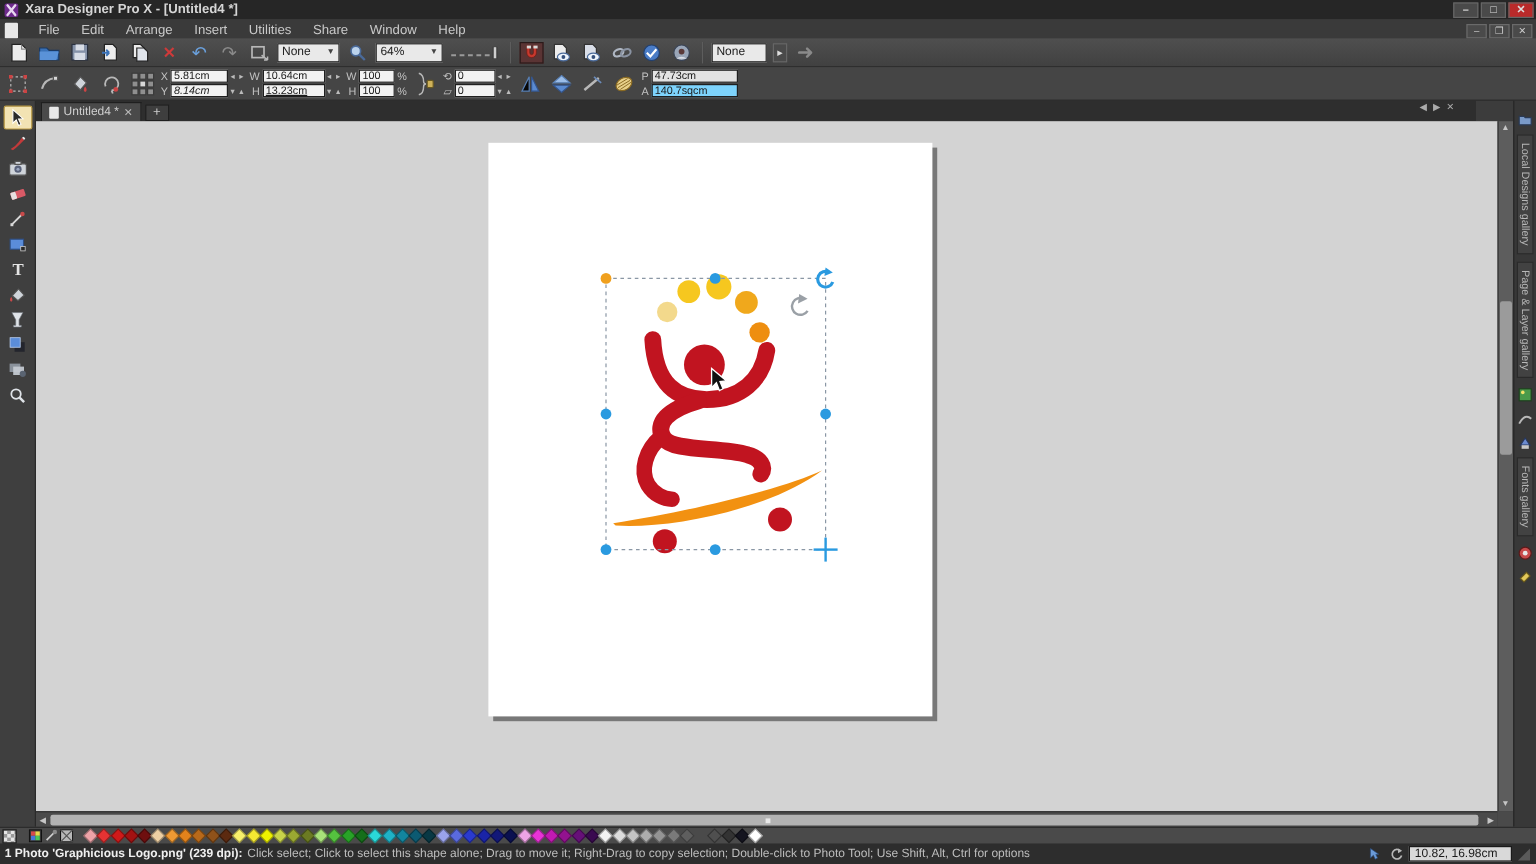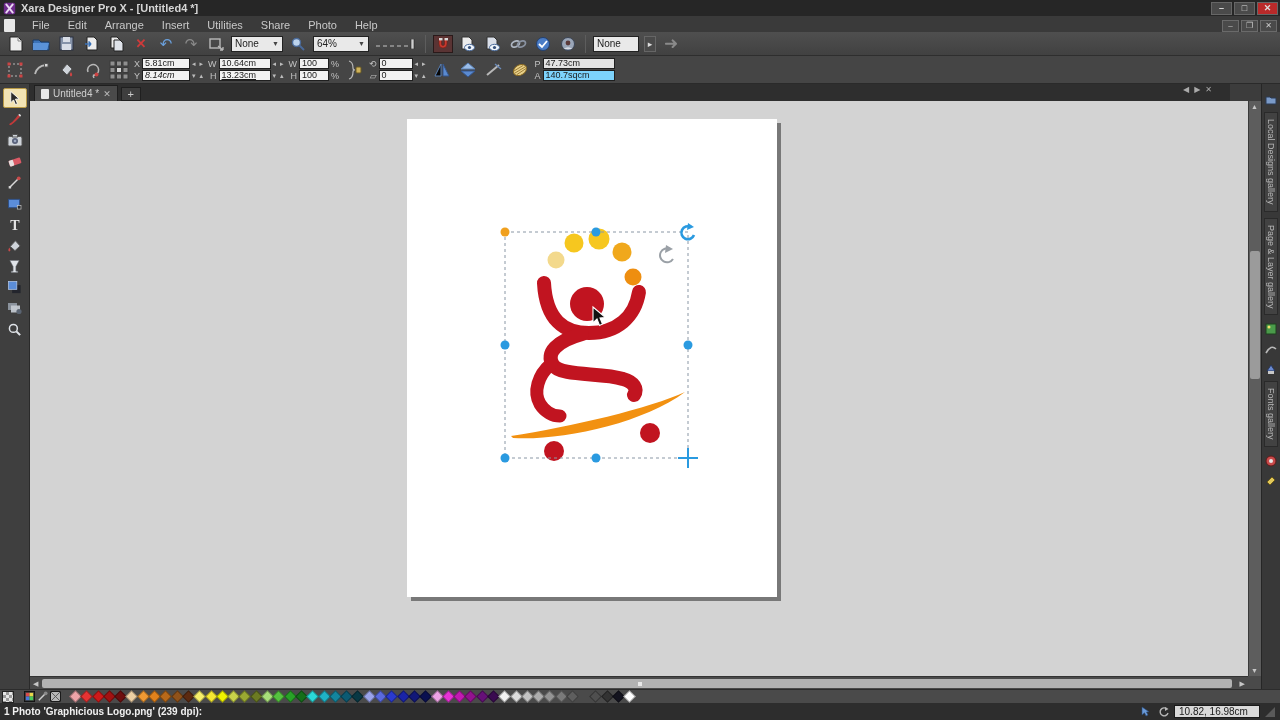--- a/index.html
+++ b/index.html
@@ -107,21 +107,21 @@
 
   <div class="menubar">
     <div class="menu-doc-icon"></div>
     <div style="display:flex;">
         <span class="menu-item">File</span>
         <span class="menu-item">Edit</span>
         <span class="menu-item">Arrange</span>
         <span class="menu-item">Insert</span>
         <span class="menu-item">Utilities</span>
         <span class="menu-item">Share</span>
-        <span class="menu-item">Photo</span>
+        <span class="menu-item">Window</span>
         <span class="menu-item">Help</span>
       </div>
     <div class="mdi-controls">
       <div class="mdi-btn">–</div>
       <div class="mdi-btn">❐</div>
       <div class="mdi-btn">✕</div>
     </div>
   </div>
 
   <div class="toolbar">
@@ -610,20 +610,21 @@
         <div class="sw-gap"></div>
         <div class="swatch" style="background: rgb(79, 79, 79);"></div>
         <div class="swatch" style="background: rgb(51, 51, 51);"></div>
         <div class="swatch" style="background: rgb(20, 20, 31);"></div>
         <div class="swatch" style="background: rgb(255, 255, 255);"></div>
       </div>
   </div>
 
   <div class="statusbar">
     <b>1 Photo 'Graphicious Logo.png' (239 dpi):</b>
+    <span style="white-space:nowrap; overflow:hidden;">Click select; Click to select this shape alone; Drag to move it; Right-Drag to copy selection; Double-click to Photo Tool; Use Shift, Alt, Ctrl for options</span>
     <div class="status-right">
       <svg width="14" height="12" viewBox="0 0 14 12">
           <path d="M2 1 L2 9 L4.5 6.8 L6 10 L8 9 L6.5 6 L9 5.8 Z" fill="#6a9ad8" stroke="#2a4a78" stroke-width="0.6"></path>
         </svg>
       <svg width="12" height="12" viewBox="0 0 12 12">
           <path d="M9 3 A4 4 0 1 0 10 7" fill="none" stroke="#b8b8b8" stroke-width="1.4"></path>
           <path d="M7 1 L10.5 3 L7 5 Z" fill="#b8b8b8"></path>
         </svg>
       <div class="coordfield">10.82, 16.98cm</div>
       <svg width="12" height="12" viewBox="0 0 12 12">

